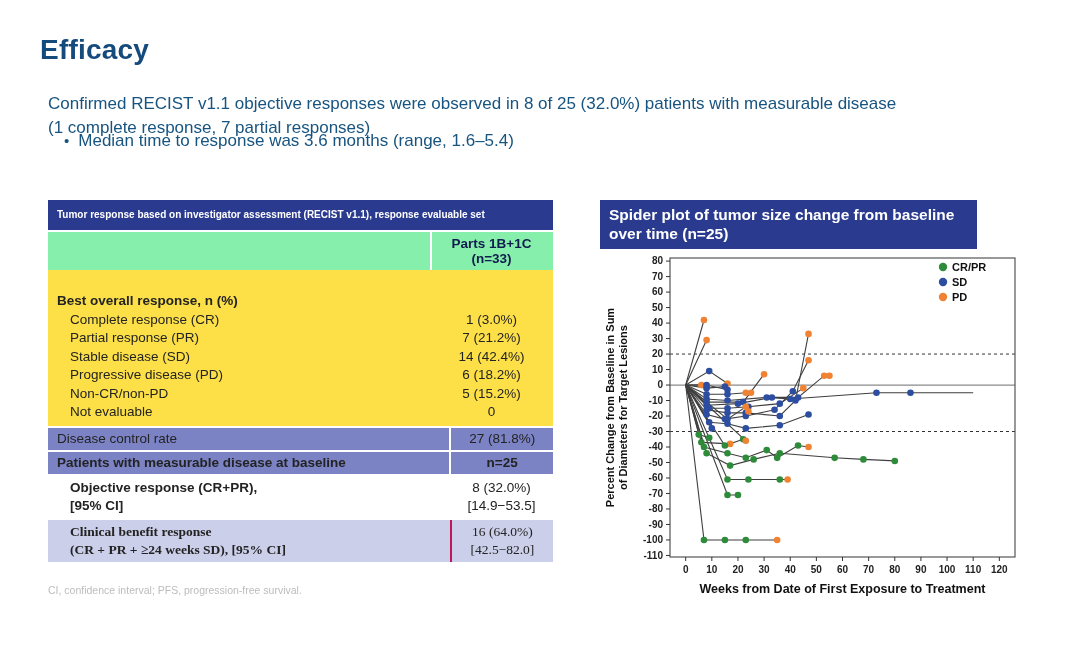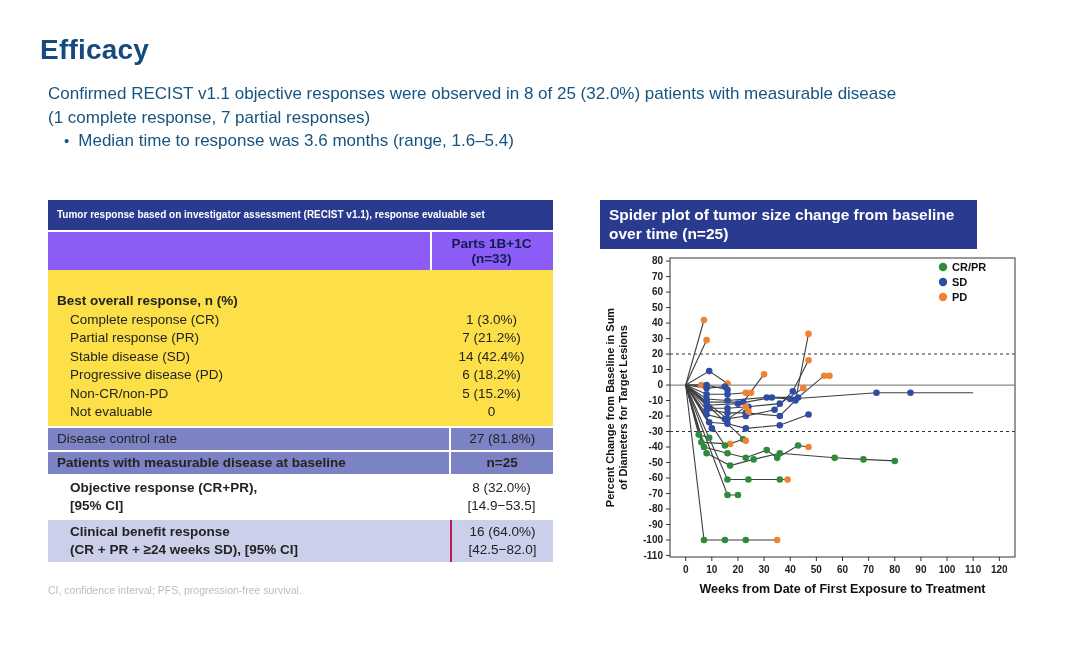--- a/index.html
+++ b/index.html
@@ -2,46 +2,46 @@
 <html><head>
 <meta charset="utf-8">
 <style>
   * { margin:0; padding:0; box-sizing:border-box; }
   html,body { width:1080px; height:657px; background:#ffffff; overflow:hidden;
               font-family:"Liberation Sans", sans-serif; }
   .page { position:relative; width:1080px; height:657px; background:#fff; }
 
   .title { position:absolute; left:40px; top:34px; font-size:28px; font-weight:bold;
            color:#154a7c; letter-spacing:0.2px; }
-  .subtitle { position:absolute; left:48px; top:82px; font-size:17px; color:#175480;
+  .subtitle { position:absolute; left:48px; top:92px; font-size:17px; color:#175480;
               line-height:24px; }
   .bullet-line { position:absolute; left:64px; top:131px; font-size:17px; color:#175480; }
   .bullet-glyph { display:inline-block; margin-right:9px; font-size:15px; }
 
   
   .resp-table { position:absolute; left:48px; top:200px; width:505px; font-size:13.5px;
                 color:#232323; }
   .tbl-banner { background:#2a3b8f; color:#ffffff; font-weight:bold; font-size:10px;
                 line-height:19px; padding:5px 9px 6px 9px; }
-  .tbl-subhead { display:flex; margin-top:2px; background:#8b5cf6; }
+  .tbl-subhead { display:flex; margin-top:2px; background:#86efac; }
   .tbl-subhead .lcell { width:382px; }
   .tbl-subhead .rcell { width:121px; border-left:2px solid #ffffff; text-align:center;
                         font-weight:bold; color:#101c4e; padding:4px 2px; font-size:13.5px; }
   .tbl-body { padding:22px 0 4px 0; background:#fde047; }
   .tbl-line { display:flex; line-height:18.5px; }
   .tbl-line .lab { width:382px; padding-left:9px; }
   .tbl-line .lab.ind { padding-left:22px; }
   .tbl-line .val { width:123px; text-align:center; }
   .row { display:flex; margin-top:2px; align-items:stretch; }
   .row .lab { width:420px; padding:3.5px 9px; }
   .row .lab.ind { padding-left:22px; }
   .row .val { width:123px; text-align:center; padding:3.5px 2px;margin-left:48px; }
   .row.mid { background:#7b83c5; }
   .row.mid .val { border-left:2px solid #ffffff; }
-  .row.light { background:#cbcfe9; }
+  .row.light { background:#cbcfe9;font-family:Liberation Serif, serif; }
   .row.light .val { border-left:2px solid #be185d; }
   .row.white { background:#ffffff; }
   .b { font-weight:bold; }
   .two-line { line-height:17.5px; }
   .footnote { position:absolute; left:48px; top:584px; font-size:10.5px; color:#bcbcbc; }
 
   
   .chart-banner { position:absolute; left:600px; top:200px; width:377px;
                   background:#2a3b8f; color:#ffffff; font-weight:bold; font-size:15.5px;
                   line-height:19px; padding:5px 9px 6px 9px; }

